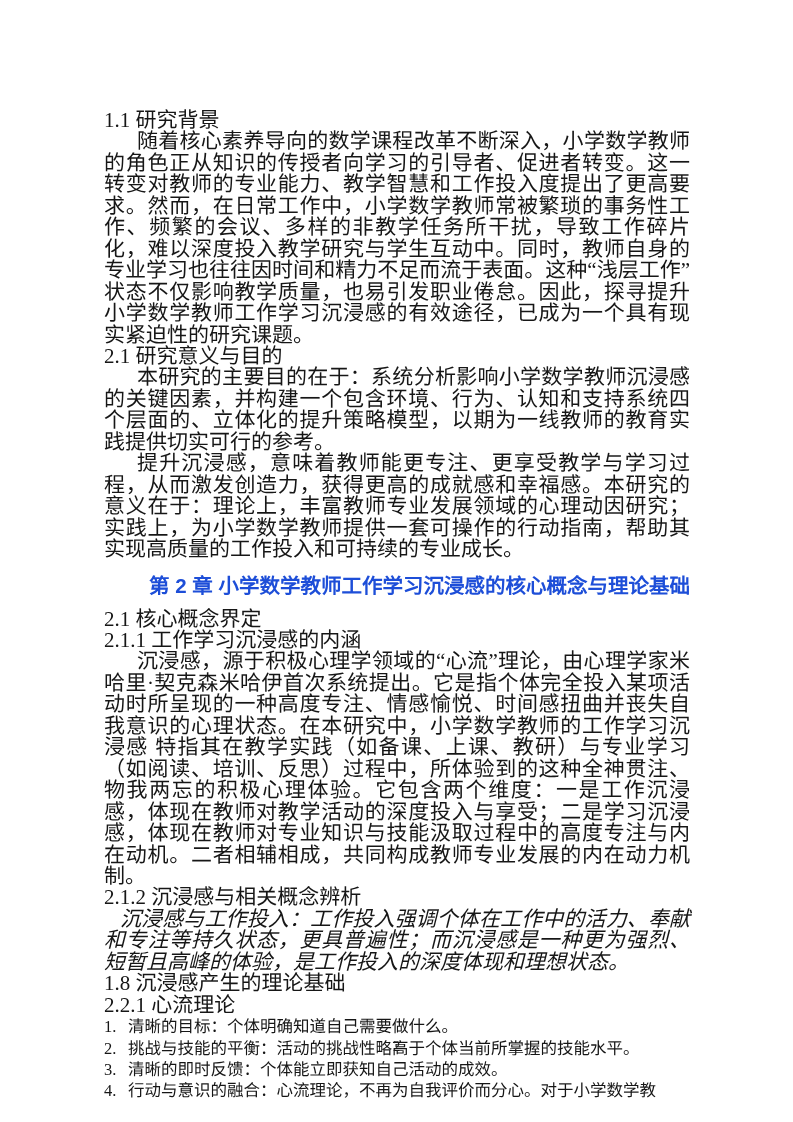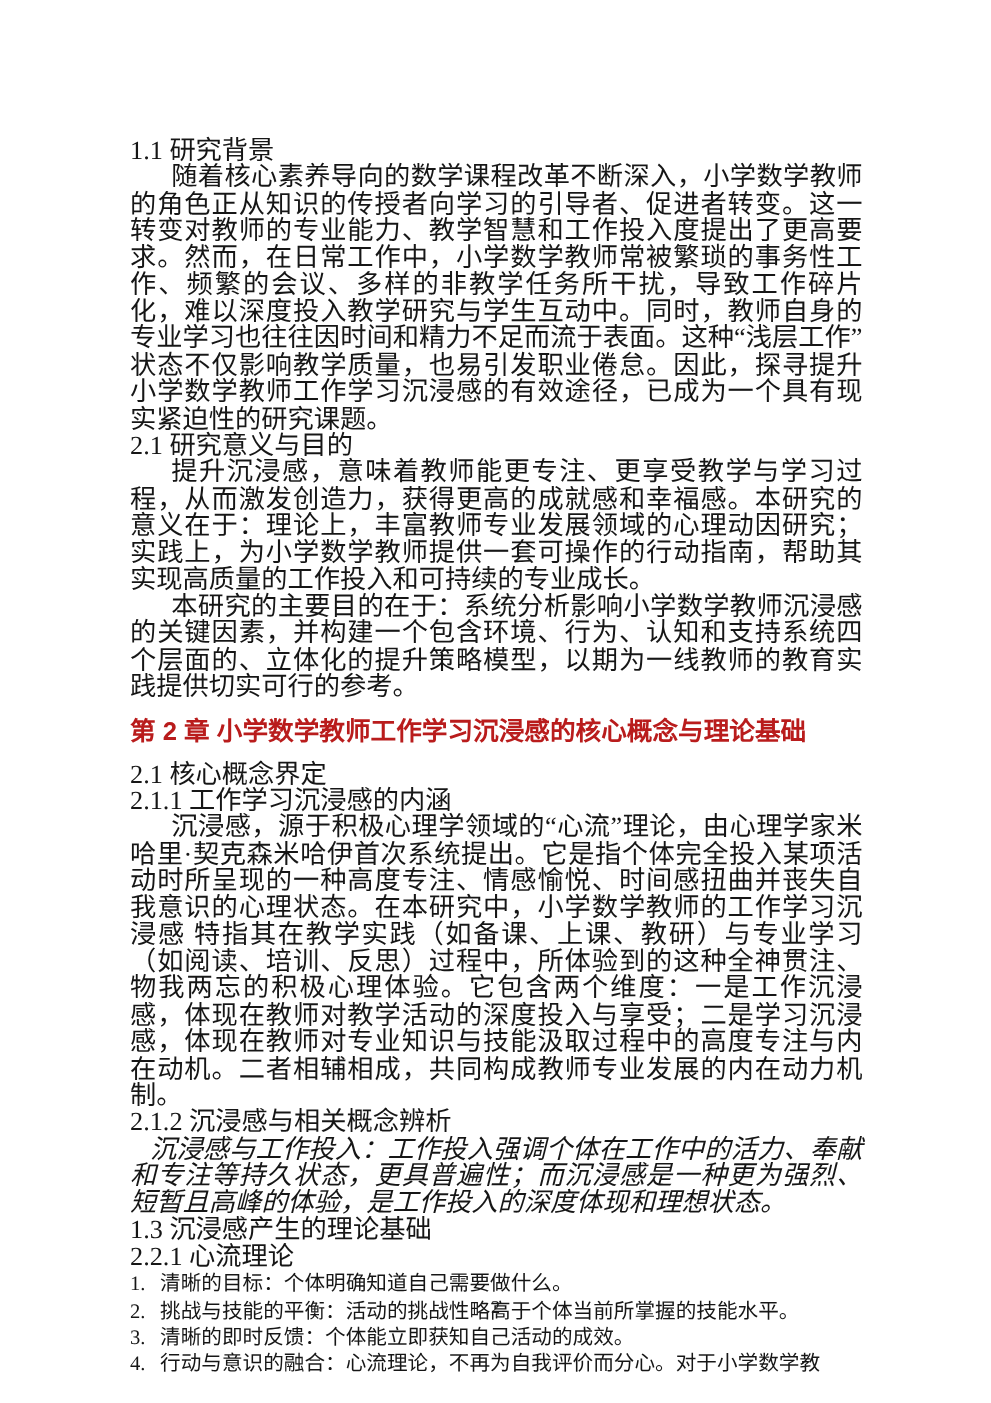--- a/index.html
+++ b/index.html
@@ -28,26 +28,26 @@
     font-size: 21px;
     line-height: 21.45px;
     text-align: justify;
     text-justify: inter-ideograph;
     word-break: break-all;
   }
   .ind2 { text-indent: 33px; }
   .ind1 { text-indent: 16px; font-style: italic; }
   .chapter-heading {
     margin: 11px 0 9px 0;
-    text-align: left;
+    text-align: right;
     font-weight: 700;
     font-size: 20.5px;
     line-height: 28px;
     font-family: "Liberation Sans", "DejaVu Sans", sans-serif;
-    color: #b91c1c;
+    color: #1d4ed8;
   }
   .flow-list {
     margin: 0;
     padding: 0;
     list-style: none;
   }
   .flow-list .item {
     display: flex;
     font-size: 16.5px;
     line-height: 21.45px;
@@ -75,33 +75,33 @@
 </head>
 <body>
 
 <div class="page">
   <div class="content">
 
     <div class="sec-heading">1.1 研究背景</div>
     <p class="ind2">随着核心素养导向的数学课程改革不断深入，小学数学教师的角色正从知识的传授者向学习的引导者、促进者转变。这一转变对教师的专业能力、教学智慧和工作投入度提出了更高要求。然而，在日常工作中，小学数学教师常被繁琐的事务性工作、频繁的会议、多样的非教学任务所干扰，导致工作碎片化，难以深度投入教学研究与学生互动中。同时，教师自身的专业学习也往往因时间和精力不足而流于表面。这种“浅层工作”状态不仅影响教学质量，也易引发职业倦怠。因此，探寻提升小学数学教师工作学习沉浸感的有效途径，已成为一个具有现实紧迫性的研究课题。</p>
 
     <div class="sec-heading">2.1 研究意义与目的</div>
+    <p class="ind2">本研究的主要目的在于：系统分析影响小学数学教师沉浸感的关键因素，并构建一个包含环境、行为、认知和支持系统四个层面的、立体化的提升策略模型，以期为一线教师的教育实践提供切实可行的参考。</p>
     <p class="ind2">提升沉浸感，意味着教师能更专注、更享受教学与学习过程，从而激发创造力，获得更高的成就感和幸福感。本研究的意义在于：理论上，丰富教师专业发展领域的心理动因研究；实践上，为小学数学教师提供一套可操作的行动指南，帮助其实现高质量的工作投入和可持续的专业成长。</p>
-    <p class="ind2">本研究的主要目的在于：系统分析影响小学数学教师沉浸感的关键因素，并构建一个包含环境、行为、认知和支持系统四个层面的、立体化的提升策略模型，以期为一线教师的教育实践提供切实可行的参考。</p>
 
     <div class="chapter-heading">第 2 章 小学数学教师工作学习沉浸感的核心概念与理论基础</div>
 
     <div class="sec-heading">2.1 核心概念界定</div>
     <div class="sec-heading">2.1.1 工作学习沉浸感的内涵</div>
     <p class="ind2">沉浸感，源于积极心理学领域的“心流”理论，由心理学家米哈里·契克森米哈伊首次系统提出。它是指个体完全投入某项活动时所呈现的一种高度专注、情感愉悦、时间感扭曲并丧失自我意识的心理状态。在本研究中，小学数学教师的工作学习沉浸感 特指其在教学实践（如备课、上课、教研）与专业学习（如阅读、培训、反思）过程中，所体验到的这种全神贯注、物我两忘的积极心理体验。它包含两个维度：一是工作沉浸感，体现在教师对教学活动的深度投入与享受；二是学习沉浸感，体现在教师对专业知识与技能汲取过程中的高度专注与内在动机。二者相辅相成，共同构成教师专业发展的内在动力机制。</p>
 
     <div class="sec-heading">2.1.2 沉浸感与相关概念辨析</div>
     <p class="ind1">沉浸感与工作投入：工作投入强调个体在工作中的活力、奉献和专注等持久状态，更具普遍性；而沉浸感是一种更为强烈、短暂且高峰的体验，是工作投入的深度体现和理想状态。</p>
 
-    <div class="sec-heading">1.3 沉浸感产生的理论基础</div>
+    <div class="sec-heading">1.8 沉浸感产生的理论基础</div>
     <div class="sec-heading">2.2.1 心流理论</div>
 
     <div class="flow-list">
       <div class="item">
         <span class="item-num">1.</span>
         <span class="item-text">清晰的目标：个体明确知道自己需要做什么。</span>
       </div>
       <div class="item">
         <span class="item-num">2.</span>
         <span class="item-text">挑战与技能的平衡：活动的挑战性略高于个体当前所掌握的技能水平。</span>

